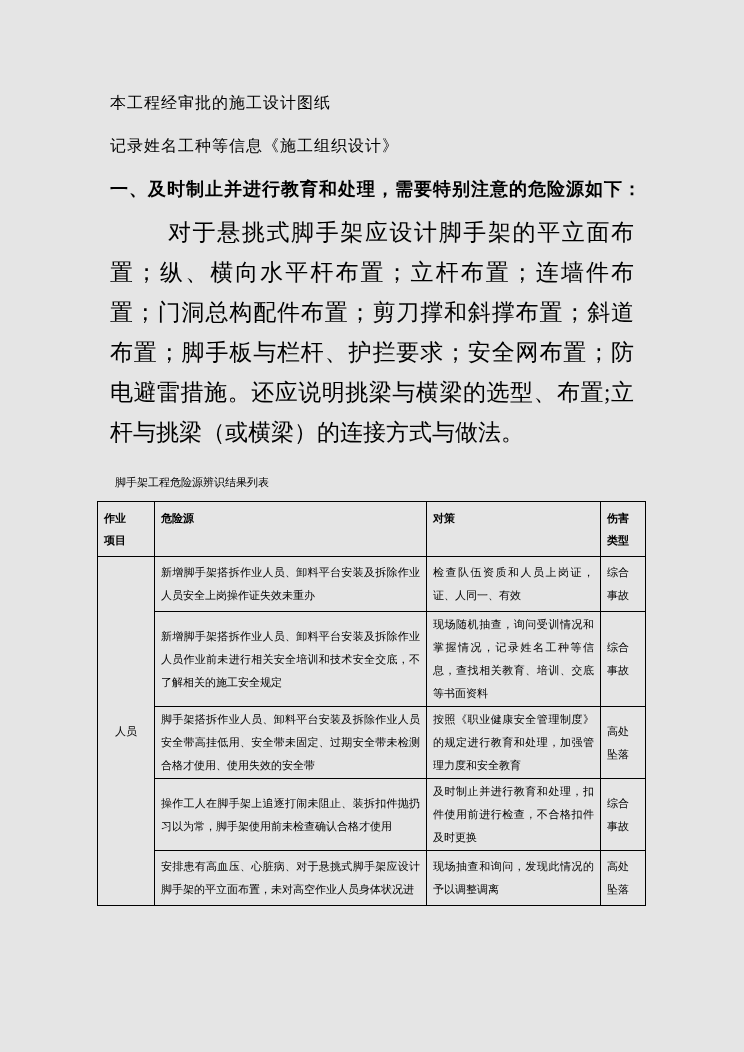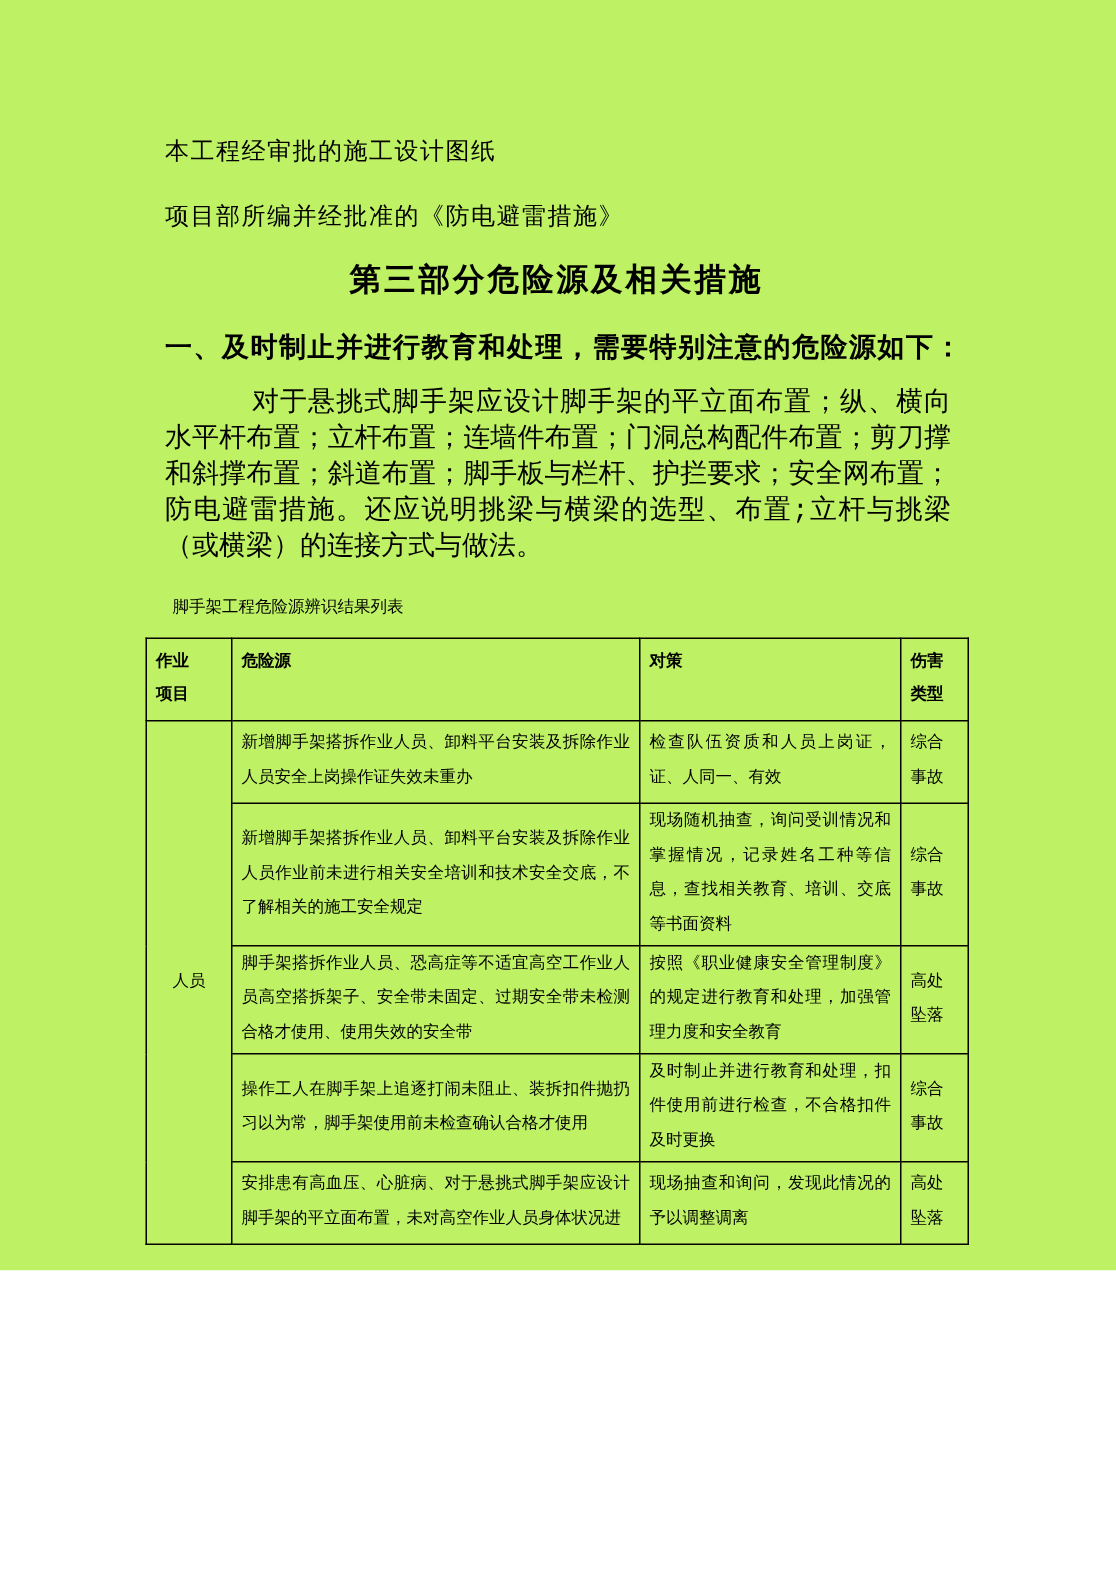--- a/index.html
+++ b/index.html
@@ -3,24 +3,24 @@
 <meta charset="utf-8">
 <style>
   html, body {
     margin: 0;
     padding: 0;
     background: #ffffff;
   }
   .page {
     position: relative;
     width: 744px;
-    height: 847px;
-    background: #bef264;
+    height: 1052px;
+    background: #e5e5e5;
     color: #000000;
-    font-family: Liberation Mono, monospace;
+    font-family: Liberation Serif, serif;
     overflow: hidden;
   }
   .content {
     position: absolute;
     top: 81px;
     left: 97px;
     width: 548px;
   }
   .intro-line {
     font-size: 16px;
@@ -38,22 +38,22 @@
     margin: 0;
   }
   .subsection-title {
     font-size: 18px;
     font-weight: bold;
     line-height: 44px;
     letter-spacing: 1px;
     margin: 0 0 0 13px;
   }
   .body-paragraph {
-    font-size: 18px;
-    line-height: 24px;
+    font-size: 23px;
+    line-height: 40px;
     text-align: justify;
     text-indent: 58px;
     width: 524px;
     margin: 2px 0 0 13px;
     word-break: break-all;
   }
   .table-caption {
     font-size: 11px;
     line-height: 18px;
     margin: 20px 0 10px 18px;
@@ -98,23 +98,22 @@
     border-radius: 22px;
   }
 </style>
 </head>
 <body>
 
 <div class="page">
   <div class="content">
 
     <p class="intro-line">本工程经审批的施工设计图纸</p>
-    <p class="intro-line">项目部所编并经批准的《防电避雷措施》</p>
+    <p class="intro-line">记录姓名工种等信息《施工组织设计》</p>
 
-    <h1 class="section-title">第三部分危险源及相关措施</h1>
 
     <h2 class="subsection-title">一、及时制止并进行教育和处理，需要特别注意的危险源如下：</h2>
 
     <p class="body-paragraph">对于悬挑式脚手架应设计脚手架的平立面布置；纵、横向水平杆布置；立杆布置；连墙件布置；门洞总构配件布置；剪刀撑和斜撑布置；斜道布置；脚手板与栏杆、护拦要求；安全网布置；防电避雷措施。还应说明挑梁与横梁的选型、布置;立杆与挑梁（或横梁）的连接方式与做法。</p>
 
     <div class="table-caption">脚手架工程危险源辨识结果列表</div>
 
     <table class="hazard-table">
       <colgroup>
         <col class="col-category">
@@ -142,21 +141,21 @@
           <td class="cell-hazard">新增脚手架搭拆作业人员、卸料平台安装及拆除作业人员安全上岗操作证失效未重办</td>
           <td class="cell-measure">检查队伍资质和人员上岗证，证、人同一、有效</td>
           <td class="cell-injury">综合事故</td>
         </tr>
         <tr>
           <td class="cell-hazard">新增脚手架搭拆作业人员、卸料平台安装及拆除作业人员作业前未进行相关安全培训和技术安全交底，不了解相关的施工安全规定</td>
           <td class="cell-measure">现场随机抽查，询问受训情况和掌握情况，记录姓名工种等信息，查找相关教育、培训、交底等书面资料</td>
           <td class="cell-injury">综合事故</td>
         </tr>
         <tr>
-          <td class="cell-hazard">脚手架搭拆作业人员、恐高症等不适宜高空工作业人员高空搭拆架子、安全带未固定、过期安全带未检测合格才使用、使用失效的安全带</td>
+          <td class="cell-hazard">脚手架搭拆作业人员、卸料平台安装及拆除作业人员安全带高挂低用、安全带未固定、过期安全带未检测合格才使用、使用失效的安全带</td>
           <td class="cell-measure">按照《职业健康安全管理制度》的规定进行教育和处理，加强管理力度和安全教育</td>
           <td class="cell-injury">高处坠落</td>
         </tr>
         <tr>
           <td class="cell-hazard">操作工人在脚手架上追逐打闹未阻止、装拆扣件抛扔习以为常，脚手架使用前未检查确认合格才使用</td>
           <td class="cell-measure">及时制止并进行教育和处理，扣件使用前进行检查，不合格扣件及时更换</td>
           <td class="cell-injury">综合事故</td>
         </tr>
         <tr>
           <td class="cell-hazard">安排患有高血压、心脏病、对于悬挑式脚手架应设计脚手架的平立面布置，未对高空作业人员身体状况进</td>

